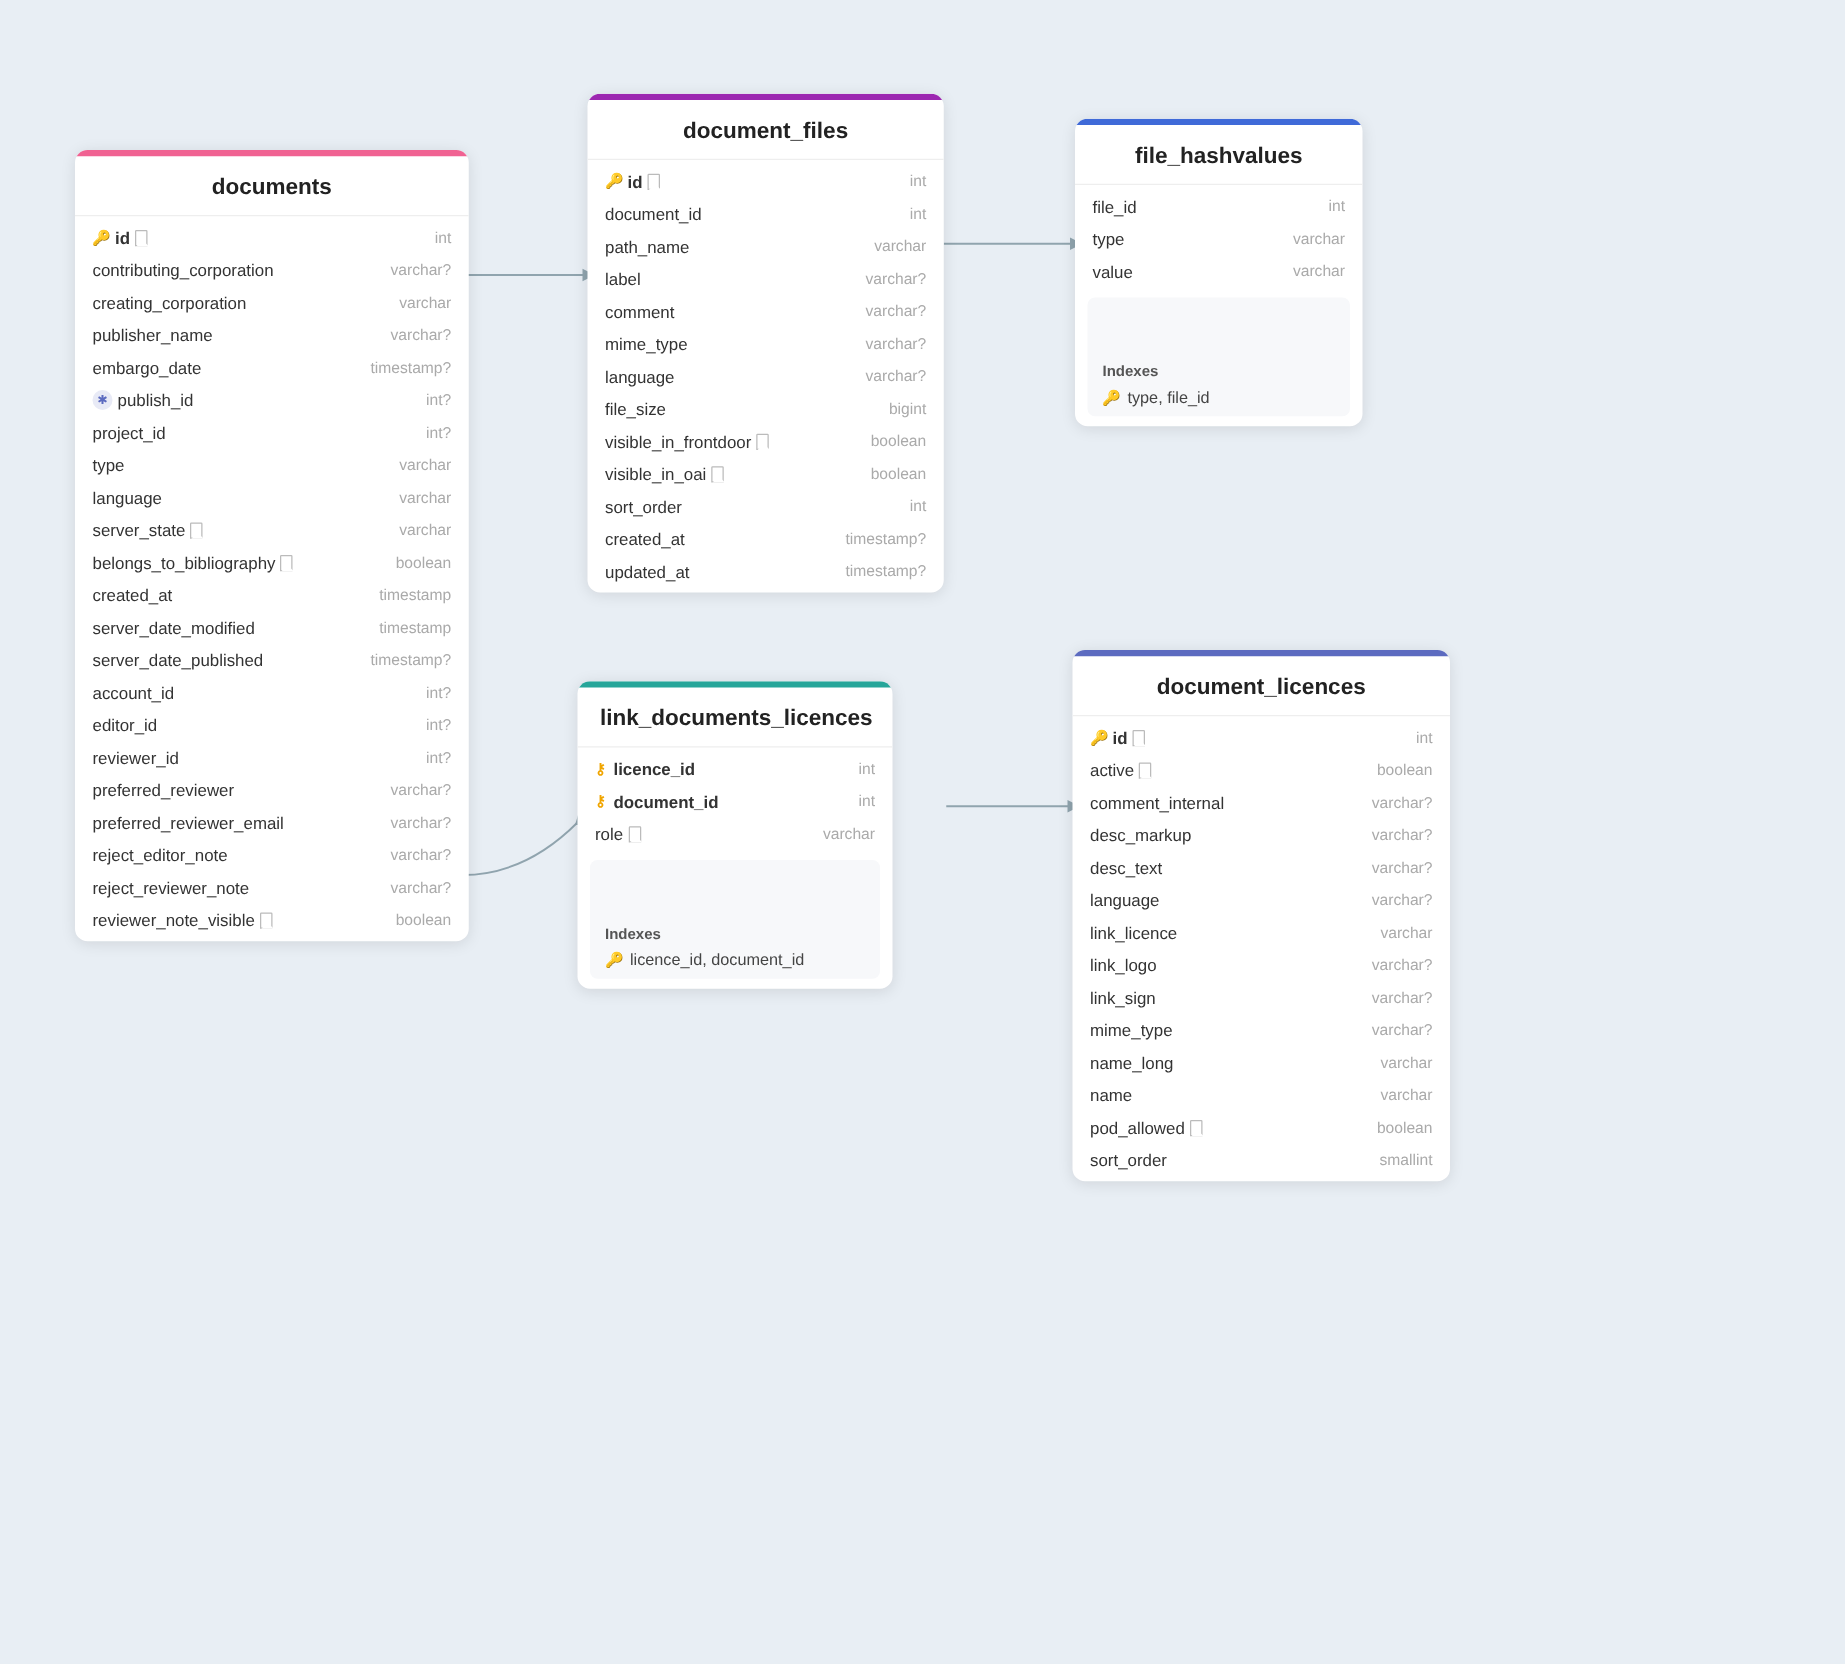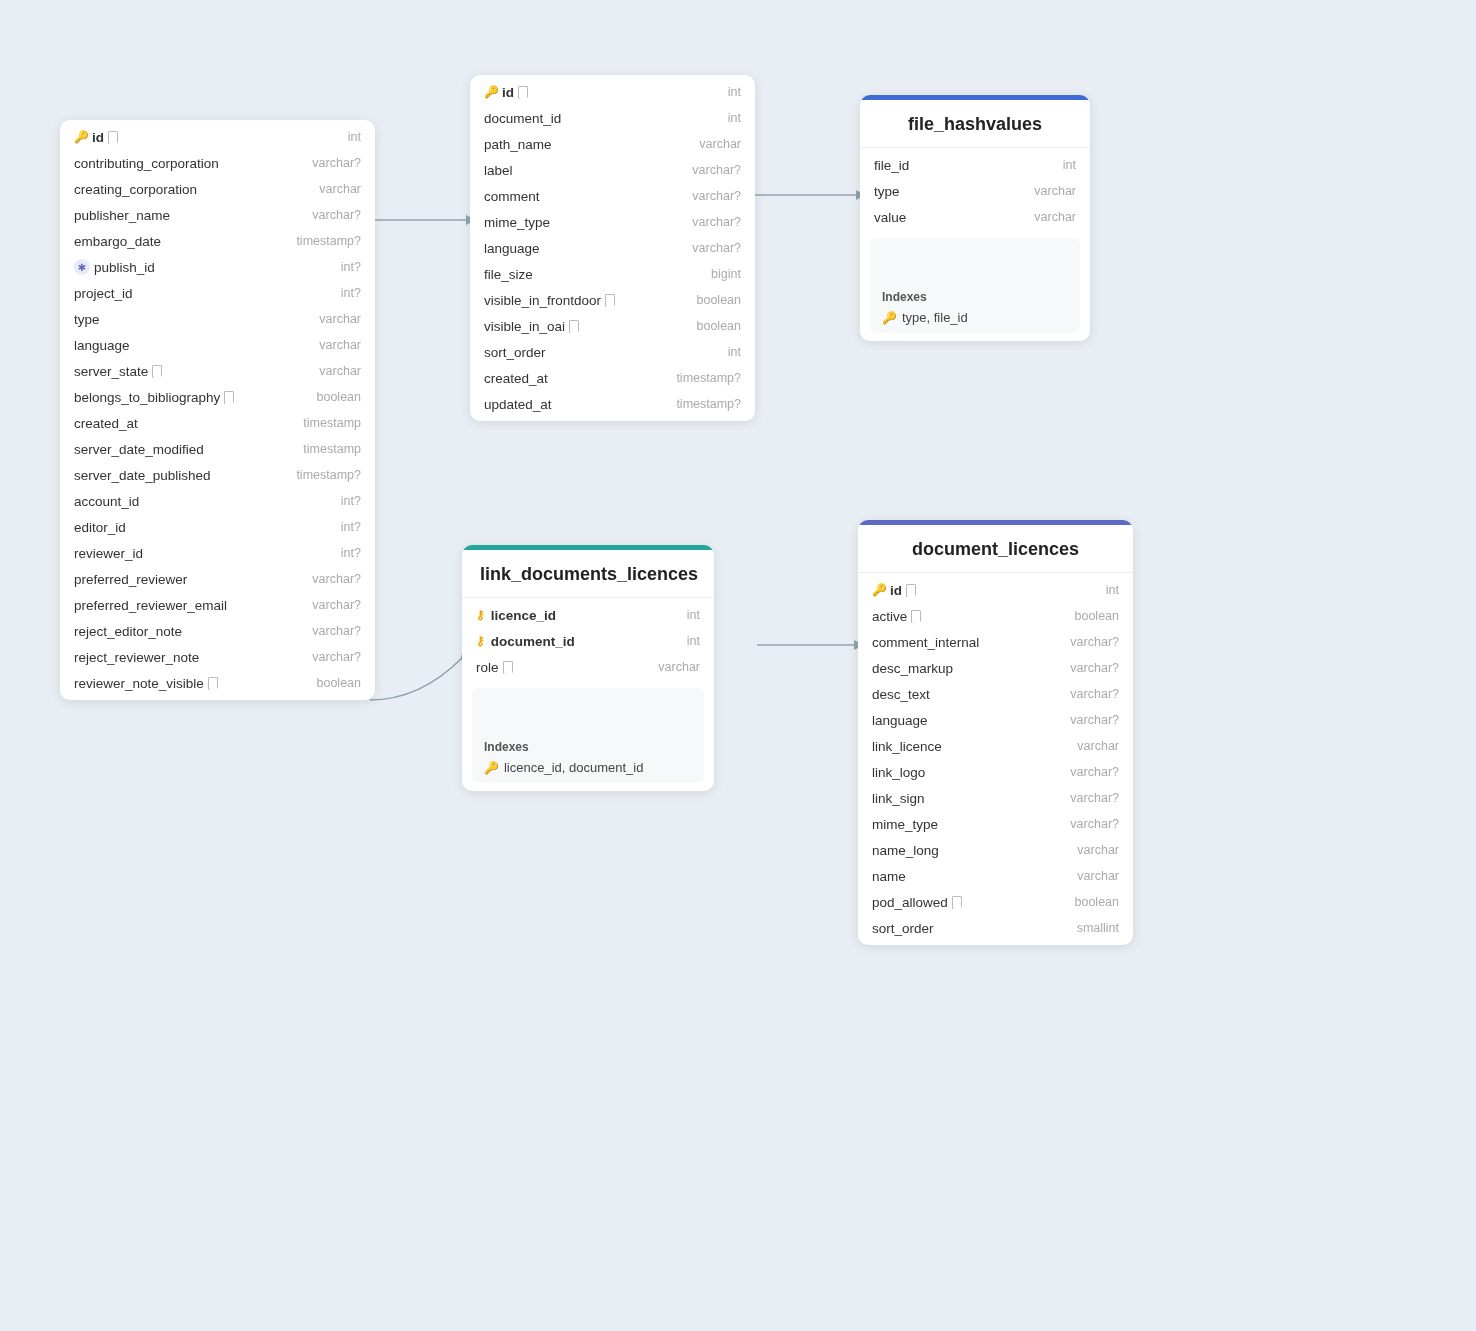--- a/index.html
+++ b/index.html
@@ -159,20 +159,21 @@
     <polygon class="conn-arrow" points="856,190 866,195 856,200"></polygon>
 
     <path class="conn-line" d="M370 700 Q420 700 462 658"></path>
     <polygon class="conn-arrow" points="460,660 463,650 468,660"></polygon>
 
     <line class="conn-line" x1="757" y1="645" x2="858" y2="645"></line>
     <polygon class="conn-arrow" points="854,640 864,645 854,650"></polygon>
   </svg>
 
   <div class="table-card" style="left:60px;top:120px;width:315px;">
+    <div class="table-header pink">documents</div>
     <div class="table-body">
 
       <div class="table-row">
         <span class="field-left pk-field">
           <span class="icon-key">🔑</span>
           id
           <span class="icon-bookmark"></span>
         </span>
         <span class="field-type">int</span>
       </div>
@@ -260,20 +261,21 @@
         <span class="field-type">varchar?</span>
       </div>
       <div class="table-row">
         <span class="field-left">reviewer_note_visible <span class="icon-bookmark"></span></span>
         <span class="field-type">boolean</span>
       </div>
     </div>
   </div>
 
   <div class="table-card" style="left:470px;top:75px;width:285px;">
+    <div class="table-header purple">document_files</div>
     <div class="table-body">
       <div class="table-row">
         <span class="field-left pk-field">
           <span class="icon-key">🔑</span>
           id
           <span class="icon-bookmark"></span>
         </span>
         <span class="field-type">int</span>
       </div>
       <div class="table-row">
@@ -376,21 +378,21 @@
     </div>
     <div class="indexes-section">
       <div class="indexes-title">Indexes</div>
       <div class="index-row">
         <span class="index-key-icon">🔑</span>
         <span>licence_id, document_id</span>
       </div>
     </div>
   </div>
 
-  <div class="table-card" style="left:858px;top:520px;width:275px;">
+  <div class="table-card" style="left:858px;top:520px;width:302px;">
     <div class="table-header indigo">document_licences</div>
     <div class="table-body">
       <div class="table-row">
         <span class="field-left pk-field">
           <span class="icon-key">🔑</span>
           id
           <span class="icon-bookmark"></span>
         </span>
         <span class="field-type">int</span>
       </div>

